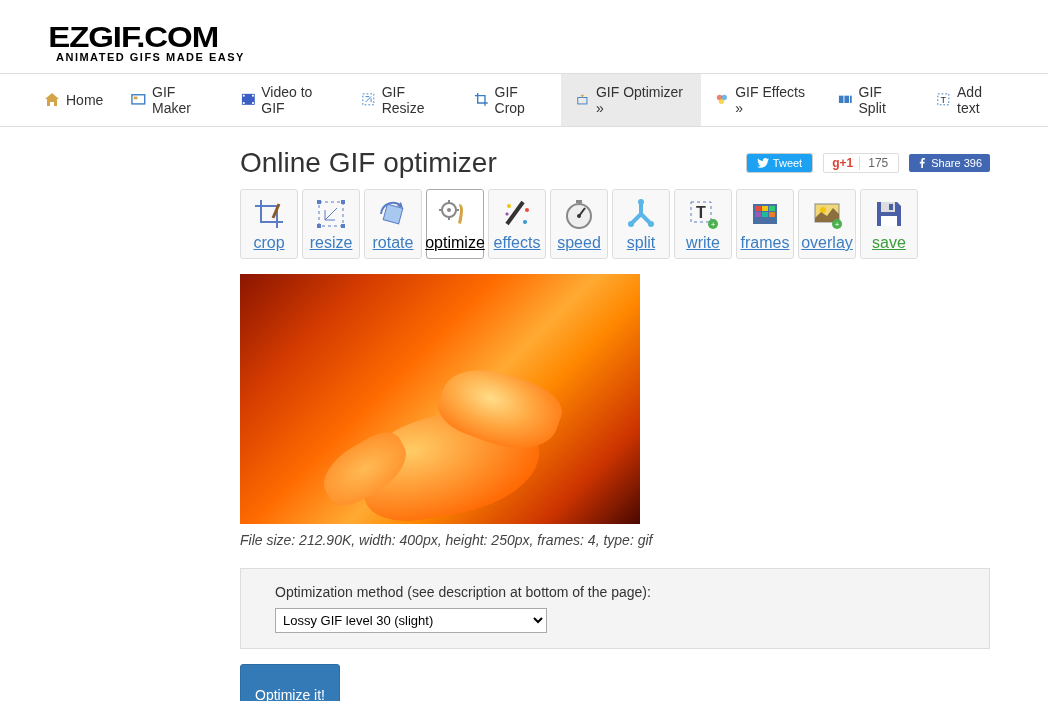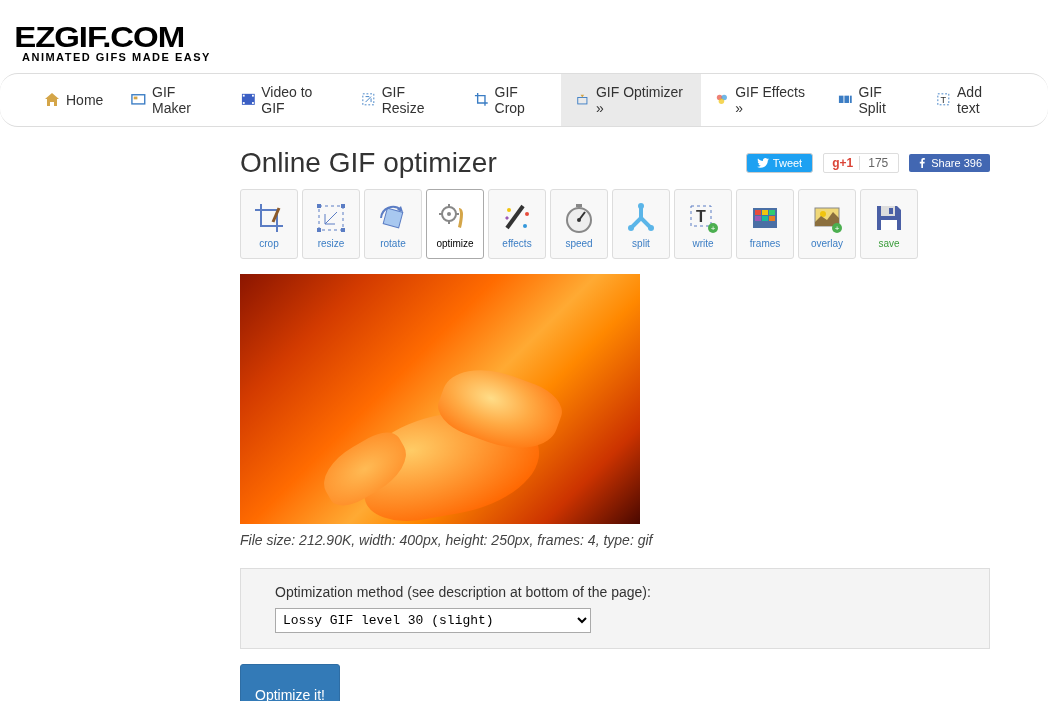--- a/index.html
+++ b/index.html
@@ -1,49 +1,49 @@
 <!DOCTYPE html>
 <html><head>
 <meta charset="utf-8">
 <style>
 * { box-sizing: border-box; margin: 0; padding: 0; }
 body { font-family: "Segoe UI", Tahoma, sans-serif; background: #fff; color: #333; }
-.container { max-width: 1048px; margin: 0 auto; padding: 0 14px; }
+.container { max-width: 1048px; margin: 0 auto; padding: 0 48px; }
 .logo { padding: 20px 0 10px 8px; }
 .logo-main { font-family: "Arial Black", sans-serif; font-size: 30px; font-weight: 900; letter-spacing: -1px; color: #000; transform: scaleX(1.1); display: inline-block; }
 .logo-sub { font-size: 11px; letter-spacing: 1.5px; color: #000; font-weight: 600; margin-top: -3px; }
-.navbar { background: #fff; border-top: 1px solid #ddd; border-bottom: 1px solid #ddd; display: flex; padding: 0 30px; border-radius: 18px; }
+.navbar { background: #fff; border-top: 1px solid #ddd; border-bottom: 1px solid #ddd; display: flex; padding: 0 30px; }
 .nav-item { padding: 10px 14px; color: #333; font-size: 14px; cursor: pointer; display: flex; align-items: center; gap: 6px; border-right: 0; }
 .nav-item.active { background: #eaeaea; }
 .nav-icon { width: 16px; height: 16px; display: inline-block; }
 .content { max-width: 750px; margin: 20px auto 0 240px; padding-bottom: 40px; }
 .title-row { display: flex; justify-content: space-between; align-items: center; margin-bottom: 10px; }
 h1 { font-size: 28px; font-weight: 400; color: #333; }
 .social { display: flex; gap: 10px; align-items: center; }
 .tweet-btn { background: #1da1f2; color: #fff; font-size: 11px; padding: 3px 10px; border-radius: 3px; border: 1px solid #ccc; display: flex; align-items: center; gap: 4px; }
 .gplus { border: 1px solid #ddd; padding: 2px 2px; font-size: 12px; display: flex; align-items: center; border-radius: 2px; }
 .gplus-icon { color: #db4437; font-weight: bold; padding: 0 6px; }
 .gplus-count { border-left: 1px solid #ddd; padding: 0 8px; color: #666; }
 .fb-share { background: #4267b2; color: #fff; font-size: 11px; padding: 3px 8px; border-radius: 2px; display: flex; align-items: center; gap: 4px; }
 .toolbar { display: flex; gap: 4px; margin-bottom: 15px; }
 .tool { width: 58px; height: 70px; border: 1px solid #ddd; background: #f8f8f8; border-radius: 3px; display: flex; flex-direction: column; align-items: center; justify-content: center; cursor: pointer; padding: 4px; }
 .tool.active { background: #fff; border-color: #aaa; }
 .tool-icon { width: 36px; height: 36px; margin-bottom: 2px; display: flex; align-items: center; justify-content: center; }
-.tool-label { font-size: 10px; color: #3b7dc4; }
+.tool-label { font-size: 16px; color: #3b7dc4; text-decoration: underline; }
 .tool.active .tool-label { color: #000; }
 .tool.save .tool-label { color: #3a9d3a; }
 .preview { width: 400px; height: 250px; background: linear-gradient(135deg, #8b1500 0%, #d33b00 20%, #ff6b00 40%, #ffaa33 55%, #ff8800 65%, #cc3300 85%, #4a0800 100%); position: relative; overflow: hidden; margin-bottom: 8px; }
 .petal { position: absolute; border-radius: 50% 30% 50% 30%; background: radial-gradient(ellipse at 30% 30%, #ffcc66, #ff9933 40%, #ff6600 80%); }
 .p1 { width: 180px; height: 100px; top: 140px; left: 120px; transform: rotate(-10deg); }
 .p2 { width: 120px; height: 70px; top: 100px; left: 200px; transform: rotate(20deg); background: radial-gradient(ellipse at 40% 40%, #ffdd88, #ffaa44 40%, #ff7711 80%); }
 .p3 { width: 90px; height: 50px; top: 170px; left: 80px; transform: rotate(-30deg); background: radial-gradient(ellipse, #ffbb55, #ff8822); }
 .file-info { font-size: 14px; color: #444; margin-bottom: 20px; font-style: italic; }
 .panel { border: 1px solid #ddd; background: #f4f4f4; padding: 15px 34px; margin-bottom: 15px; }
 .panel-label { font-size: 14px; color: #333; margin-bottom: 8px; }
-select { width: 316px; padding: 3px; font-size: 13px; border: 1px solid #aaa; background: #fff; font-family: Liberation Mono, monospace; }
+select { width: 272px; padding: 3px; font-size: 13px; border: 1px solid #aaa; background: #fff; }
 .optimize-btn { background: #337ab7; color: #fff; border: 1px solid #2e6da4; padding: 22px 14px; font-size: 14px; border-radius: 3px; cursor: pointer; }
 </style>
 </head>
 <body>
 
 <div class="container">
   <div class="logo">
     <div class="logo-main">EZGIF.COM</div>
     <div class="logo-sub">ANIMATED GIFS MADE EASY</div>
   </div>

